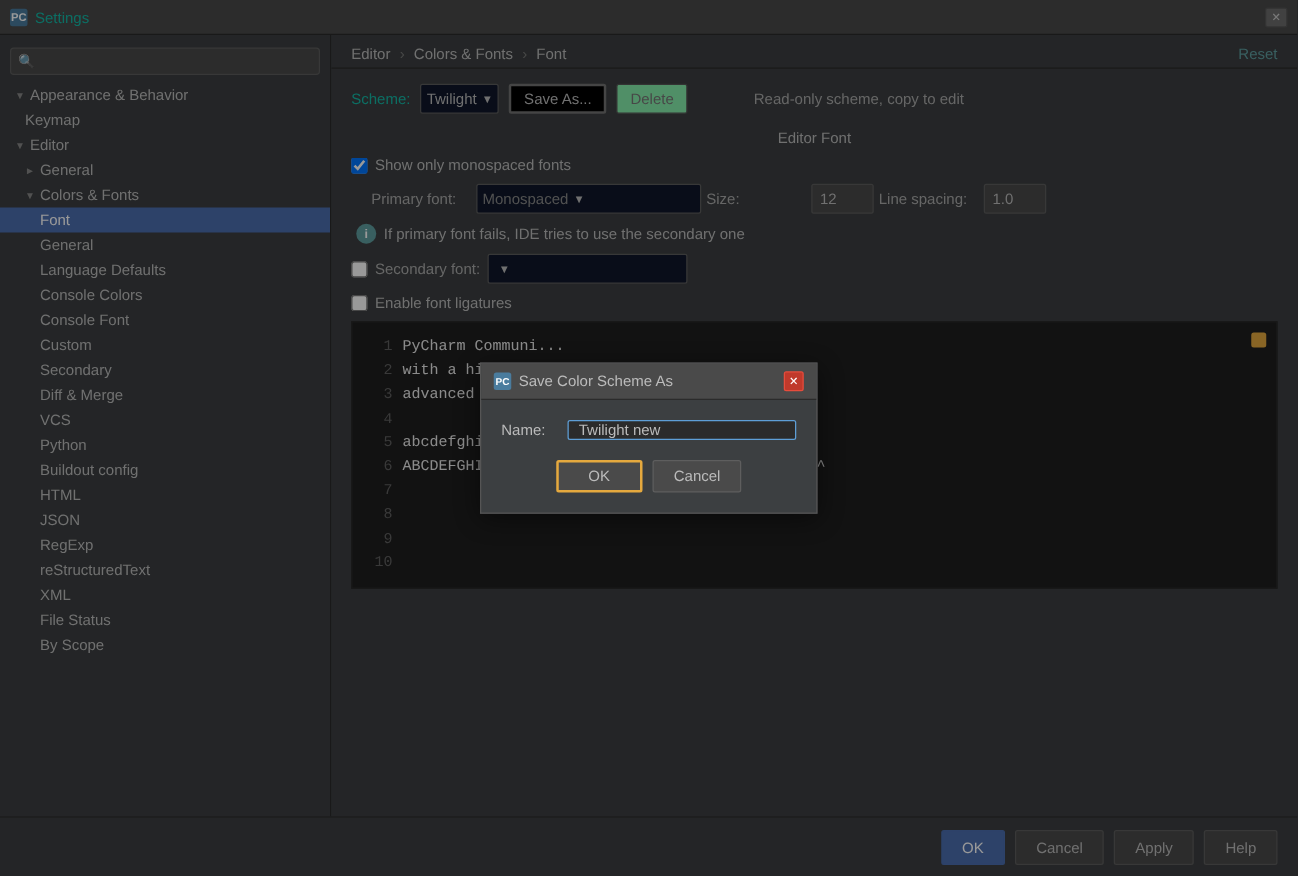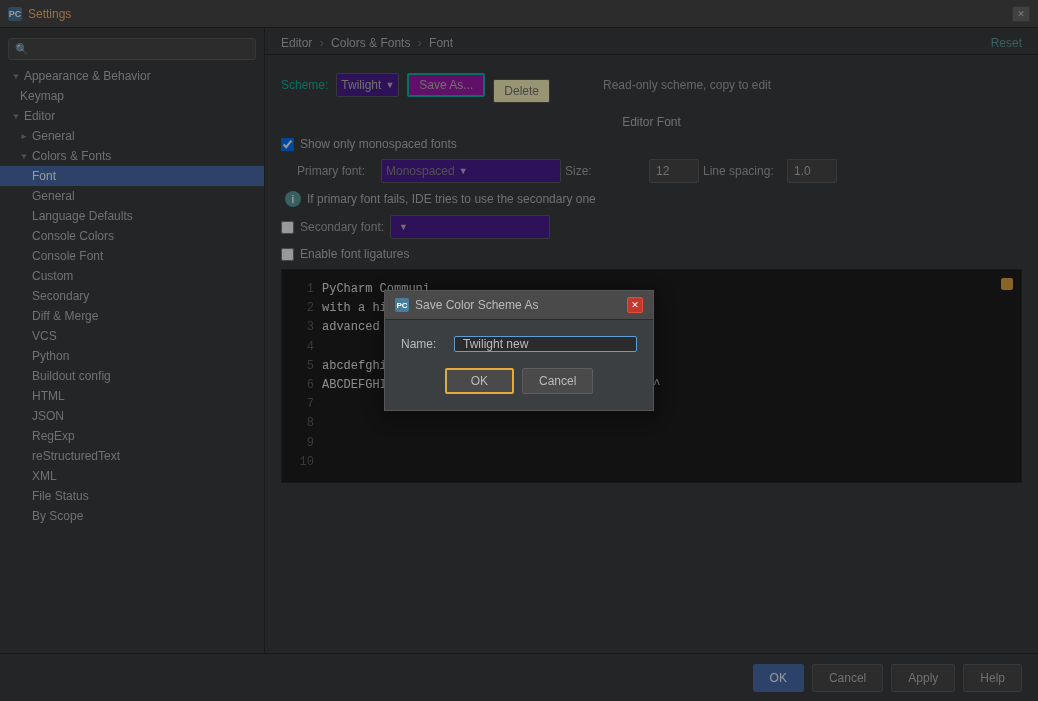--- a/index.html
+++ b/index.html
@@ -29,21 +29,21 @@
       background: #4a7c9e;
       border-radius: 2px;
       font-size: 9px;
       color: white;
       display: flex;
       align-items: center;
       justify-content: center;
       font-weight: bold;
     }
     .title-bar-title {
-      color: #fdba74;
+      color: #14b8a6;
       font-size: 12px;
       flex: 1;
     }
     .title-bar-controls {
       display: flex;
       gap: 4px;
     }
     .title-bar-btn {
       width: 18px;
       height: 16px;
@@ -155,34 +155,33 @@
       color: #bbbbbb;
       padding: 3px 10px;
       font-size: 12px;
       cursor: pointer;
       border-radius: 2px;
       height: 24px;
       display: flex;
       align-items: center;
     }
     .btn.highlighted {
-      border: 2px solid #14b8a6;
-      background: #a21caf;
+      border: 2px solid #737373;
+      background: #000000;
     }
     .btn-disabled {
       color: #777;
-      background: #fef9c3;
+      background: #86efac;
       border: 1px solid #555;
       padding: 3px 10px;
       font-size: 12px;
       border-radius: 2px;
       height: 24px;
       display: flex;
       align-items: center;
-      margin-top: 12px;
     }
 
     
     .section-title {
       color: #bbbbbb;
       font-size: 12px;
       margin-bottom: 8px;
       text-align: center;
     }
     .checkbox-row {
@@ -390,21 +389,21 @@
       cursor: pointer;
       border-radius: 2px;
     }
 
     .select-arrow {
       font-size: 9px;
     }
     .combo-box {
       display: flex;
       align-items: center;
-      background: #4c1d95;
+      background: #0f172a;
       border: 1px solid #5e5e5e;
       height: 24px;
       padding: 0 4px;
       border-radius: 2px;
       gap: 4px;
     }
   </style>
 </head>
 <body>
 

